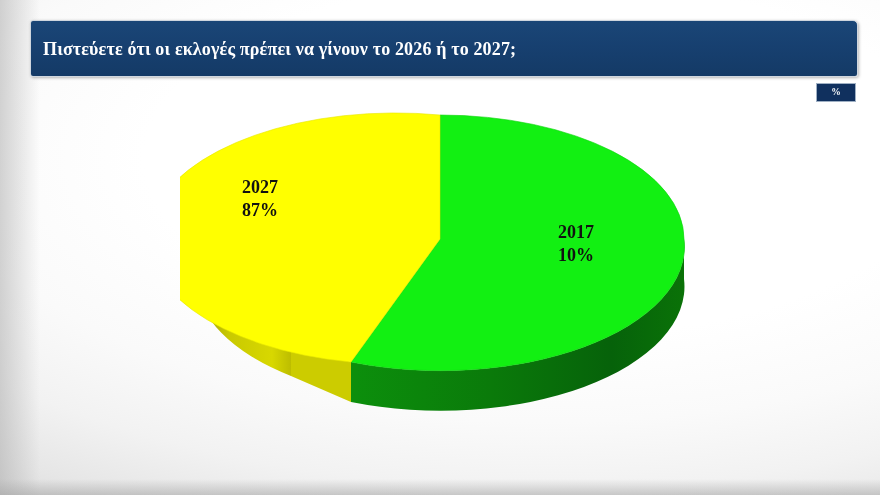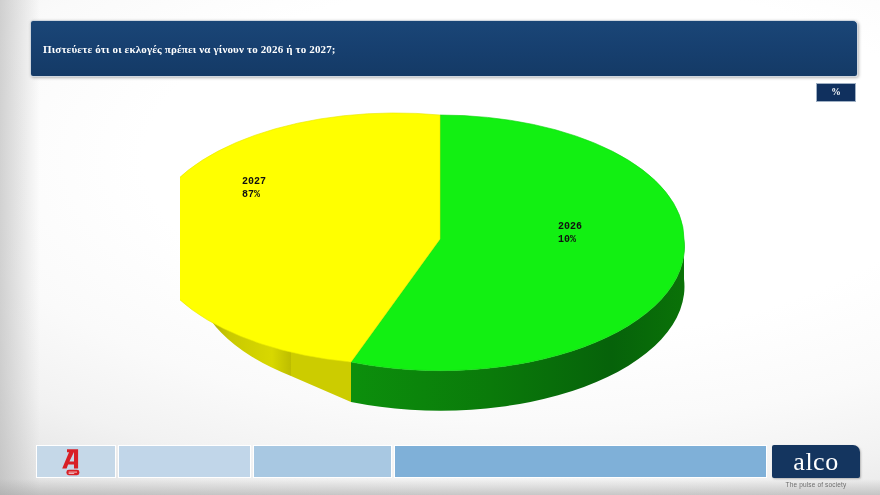--- a/index.html
+++ b/index.html
@@ -47,21 +47,21 @@
     border-radius: 3px 5px 3px 3px;
     box-sizing: border-box;
     box-shadow: 1px 1px 3px rgba(90,90,90,0.45);
   }
   #title-text {
     position: absolute;
     left: 12px;
     top: 50%;
     transform: translateY(-50%);
     color: #ffffff;
-    font-size: 11px;
+    font-size: 18px;
     font-weight: bold;
     letter-spacing: 0.15px;
     white-space: nowrap;
   }
 
   
   #pct-badge {
     position: absolute;
     left: 816px;
     top: 83px;
@@ -90,26 +90,25 @@
     height: 320px;
   }
   #pie-svg {
     position: absolute;
     left: 0;
     top: 0;
   }
   .pie-label {
     position: absolute;
     color: #111111;
-    font-size: 10px;
+    font-size: 18px;
     font-weight: bold;
     line-height: 1.28;
     text-align: left;
     white-space: nowrap;
-    font-family: Liberation Mono, monospace;
   }
   #label-2027 { left: 62px; top: 68px; }
   #label-2026 { left: 378px; top: 113px; }
 
   
   #footer {
     position: absolute;
     left: 0;
     top: 445px;
     width: 880px;
@@ -242,40 +241,19 @@
                  Z" fill="#ffff00" stroke="#e8e800" stroke-width="0.6"></path>
       </g>
     </svg>
 
     <div class="pie-label" id="label-2027">
       <div>2027</div>
       <div>87%</div>
     </div>
 
     <div class="pie-label" id="label-2026">
-      <div>2026</div>
+      <div>2017</div>
       <div>10%</div>
     </div>
   </div>
 
-  <div id="footer">
-
-    <div class="fseg" id="fseg-1"></div>
-    <div class="fseg" id="fseg-2"></div>
-    <div class="fseg" id="fseg-3"></div>
-    <div class="fseg" id="fseg-4"></div>
-
-    <svg id="alpha-mark" viewBox="0 0 30 29">
-      <path d="M13.6 1.2 L9.0 1.2 L9.0 4.2 L11.0 4.2 L4.2 20.6 L8.6 20.6
-               L10.1 16.6 L16.0 16.6 L16.0 20.6 L20.1 20.6 L20.1 1.2 Z
-               M11.4 13.4 L16.0 4.0 L16.0 13.4 Z" fill="#d81f26"></path>
-      <rect x="8.4" y="21.8" width="13.0" height="5.4" rx="2.4" fill="#d81f26"></rect>
-      <rect x="10.6" y="23.6" width="8.4" height="1.0" fill="#f0c2c4"></rect>
-      <rect x="10.6" y="25.1" width="5.6" height="0.9" fill="#f0c2c4"></rect>
-    </svg>
-
-    <div id="alco-logo">
-      <span id="alco-word">alco</span>
-    </div>
-    <div id="alco-tag">The pulse of society</div>
-  </div>
 
 </div>
 
 </body></html>

